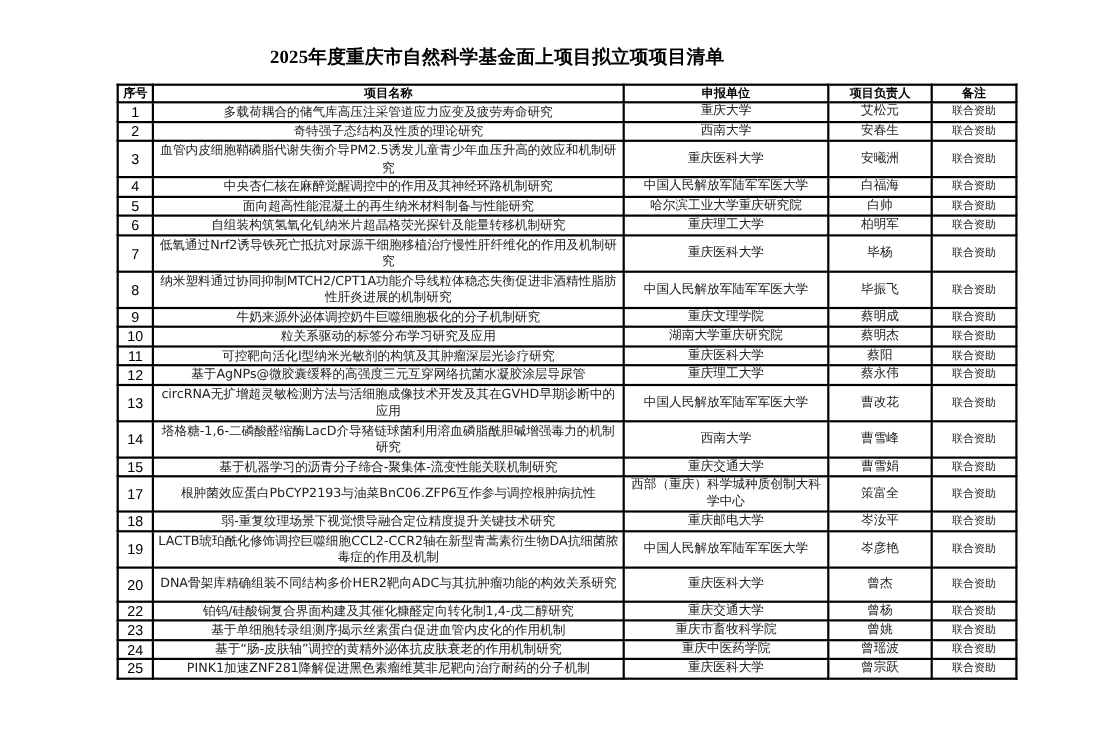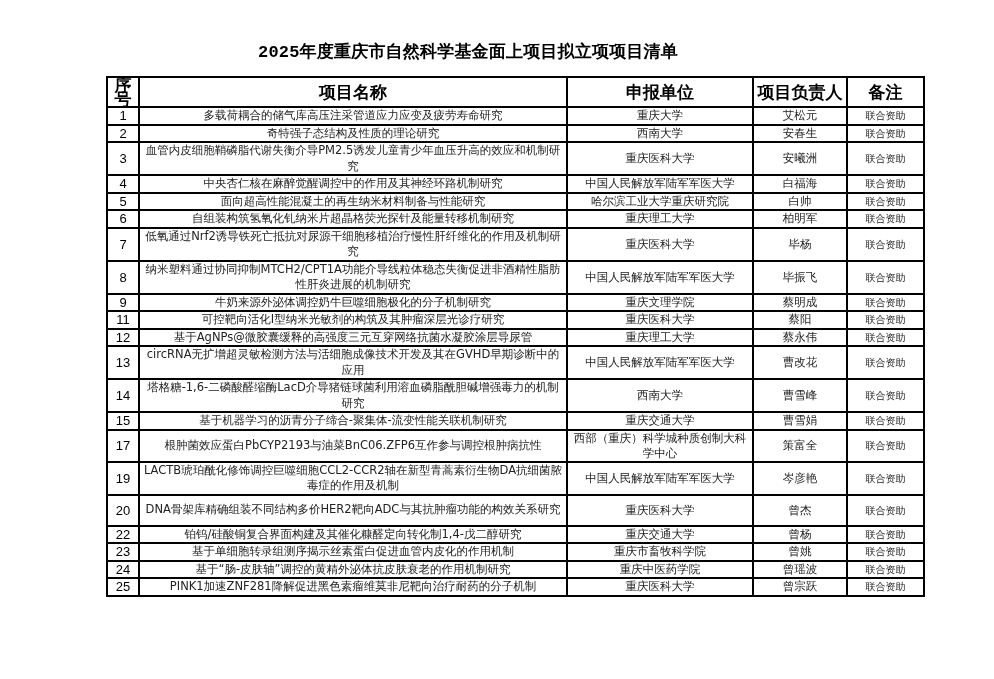--- a/index.html
+++ b/index.html
@@ -1,20 +1,20 @@
 <!DOCTYPE html>
 <html><head>
 <meta charset="utf-8">
 <style>
   html, body { margin:0; padding:0; background:#ffffff; }
   body { width:994px; height:679px; position:relative; overflow:hidden; font-family:"Liberation Sans", "DejaVu Sans", sans-serif; color:#000; }
-  .title { position:absolute; top:40px; left:0; width:904px; text-align:center; font-family:Liberation Mono, monospace; font-size:17px; font-weight:bold; letter-spacing:0.2px;padding-left:16px; }
+  .title { position:absolute; top:40px; left:0; width:904px; text-align:center; font-family:Liberation Serif, serif; font-size:17px; font-weight:bold; letter-spacing:0.2px; }
   table { position:absolute; left:106px; top:76px; border-collapse:collapse; table-layout:fixed; width:817px; }
   th, td { border:2px solid #000; padding:0 2px; text-align:center; vertical-align:middle; overflow:hidden; }
-  th { font-family:"DejaVu Sans", sans-serif; font-weight:bold; font-size:17px; height:14px; line-height:14px;text-align:center; }
+  th { font-family:"DejaVu Sans", sans-serif; font-weight:bold; font-size:11px; height:14px; line-height:14px;text-align:center; }
   td { font-family:"DejaVu Sans", sans-serif; font-size:11.5px; line-height:15px; color:#222; }
   td.num { font-family:"Liberation Sans", sans-serif; font-size:13px; color:#000; }
   td.name { font-size:11.5px; line-height:15.5px;margin-top:28px; }
   td.unit, td.person { font-family:Liberation Mono, monospace; font-size:11.5px; }
   td.note { font-family:"DejaVu Serif", serif; font-size:10px; }
   tr.single td { height:14px; }
   tr.double td { height:29px; }
 </style>
 </head>
 <body>
@@ -96,20 +96,27 @@
         <td class="note">联合资助</td>
       </tr>
       <tr class="single">
         <td class="num">9</td>
         <td class="name">牛奶来源外泌体调控奶牛巨噬细胞极化的分子机制研究</td>
         <td class="unit">重庆文理学院</td>
         <td class="person">蔡明成</td>
         <td class="note">联合资助</td>
       </tr>
       <tr class="single">
+        <td class="num">10</td>
+        <td class="name">粒关系驱动的标签分布学习研究及应用</td>
+        <td class="unit">湖南大学重庆研究院</td>
+        <td class="person">蔡明杰</td>
+        <td class="note">联合资助</td>
+      </tr>
+      <tr class="single">
         <td class="num">11</td>
         <td class="name">可控靶向活化I型纳米光敏剂的构筑及其肿瘤深层光诊疗研究</td>
         <td class="unit">重庆医科大学</td>
         <td class="person">蔡阳</td>
         <td class="note">联合资助</td>
       </tr>
       <tr class="single">
         <td class="num">12</td>
         <td class="name">基于AgNPs@微胶囊缓释的高强度三元互穿网络抗菌水凝胶涂层导尿管</td>
         <td class="unit">重庆理工大学</td>
@@ -137,20 +144,27 @@
         <td class="person">曹雪娟</td>
         <td class="note">联合资助</td>
       </tr>
       <tr class="double">
         <td class="num">17</td>
         <td class="name">根肿菌效应蛋白PbCYP2193与油菜BnC06.ZFP6互作参与调控根肿病抗性</td>
         <td class="unit">西部（重庆）科学城种质创制大科学中心</td>
         <td class="person">策富全</td>
         <td class="note">联合资助</td>
       </tr>
+      <tr class="single">
+        <td class="num">18</td>
+        <td class="name">弱-重复纹理场景下视觉惯导融合定位精度提升关键技术研究</td>
+        <td class="unit">重庆邮电大学</td>
+        <td class="person">岑汝平</td>
+        <td class="note">联合资助</td>
+      </tr>
       <tr class="double">
         <td class="num">19</td>
         <td class="name">LACTB琥珀酰化修饰调控巨噬细胞CCL2-CCR2轴在新型青蒿素衍生物DA抗细菌脓毒症的作用及机制</td>
         <td class="unit">中国人民解放军陆军军医大学</td>
         <td class="person">岑彦艳</td>
         <td class="note">联合资助</td>
       </tr>
       <tr class="double">
         <td class="num">20</td>
         <td class="name">DNA骨架库精确组装不同结构多价HER2靶向ADC与其抗肿瘤功能的构效关系研究</td>

